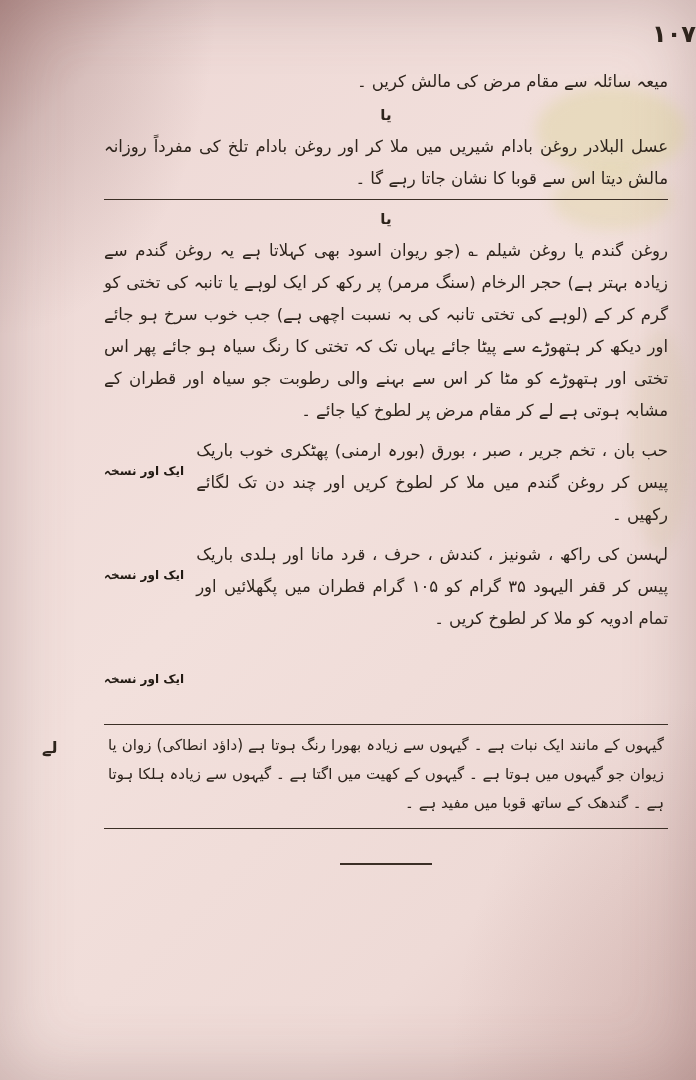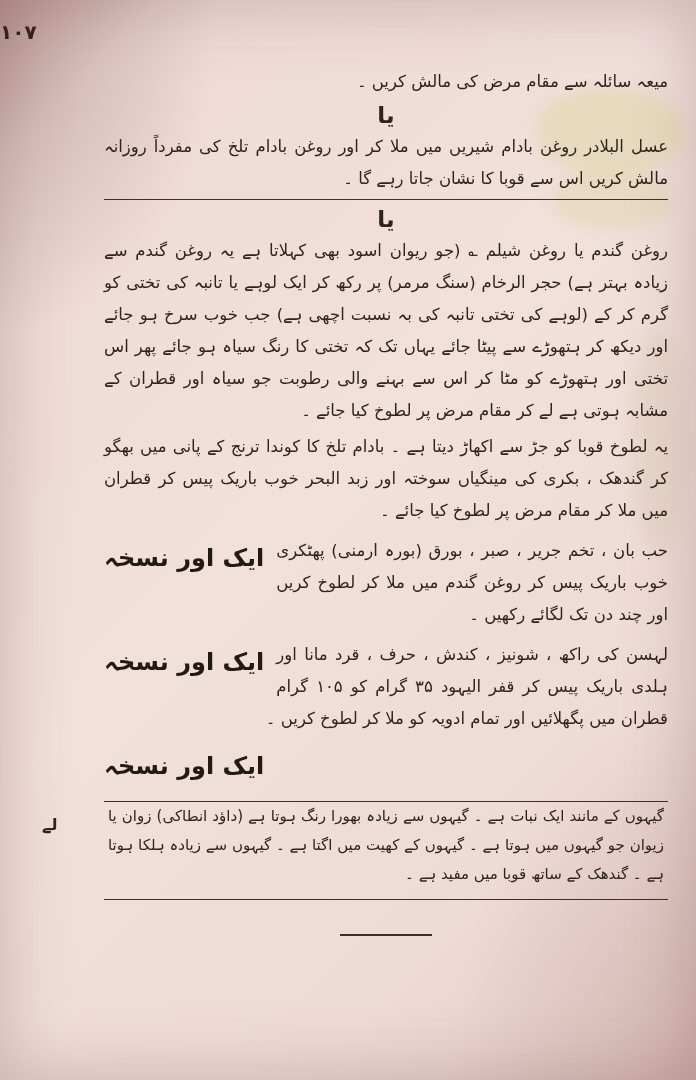--- a/index.html
+++ b/index.html
@@ -16,48 +16,48 @@
     color:#2e241c;
     direction:rtl;
     overflow:hidden;
   }
   .ghost{position:absolute;border-radius:50%;filter:blur(7px);pointer-events:none;}
   .g1{top:86px;right:10px;width:150px;height:90px;background:rgba(210,205,120,.28);}
   .g2{top:170px;right:24px;width:120px;height:60px;background:rgba(205,200,115,.22);}
   .g3{top:330px;right:6px;width:60px;height:220px;background:rgba(190,180,120,.14);}
   .page-number{
     position:absolute;top:20px;left:0;right:0;
-    text-align:left;font-size:20px;font-weight:bold;letter-spacing:2px;
+    text-align:right;font-size:24px;font-weight:bold;letter-spacing:2px;
   }
   .body{
     position:absolute;top:66px;right:28px;left:104px;
     font-size:16.5px;line-height:32px;
     text-align:justify;
   }
   p.t{margin:0 0 4px 0;}
   .or{
-    text-align:center;font-weight:bold;font-size:23px;
+    text-align:center;font-weight:bold;font-size:15px;
     margin:1px 0 3px 0;line-height:26px;
   }
   .rule{border:none;border-top:1.6px solid #3b2f26;margin:4px 0 6px 0;}
   .rx{margin:8px 0 2px 0;}
   .rx::after{content:"";display:block;clear:both;}
   .rx-label{
     float:left;
-    font-weight:bold;font-size:24px;line-height:30px;
+    font-weight:bold;font-size:12px;line-height:30px;
     white-space:nowrap;
-    margin:8px 12px 4px 0;
+    margin:21px 12px 4px 0;
     color:#221a13;
   }
   .footnote-wrap{
     position:relative;
     border-top:1.6px solid #3b2f26;
     border-bottom:1.6px solid #3b2f26;
-    margin-top:16px;
-    padding:0 4px 10px 4px;
+    margin-top:26px;
+    padding:6px 4px 10px 4px;
     font-size:15px;line-height:29px;
   }
   .fn-marker{
     position:absolute;left:-62px;top:8px;
     font-weight:bold;font-size:16px;
   }
   .fn-text{margin:0;}
   .end-rule{
     width:92px;border-top:2px solid #3b2f26;
     margin:34px auto 0 auto;
@@ -73,29 +73,28 @@
   <div class="ghost g3"></div>
 
   <div class="page-number">۱۰۷</div>
 
   <div class="body">
 
     <p class="t">میعہ سائلہ سے مقام مرض کی مالش کریں ۔</p>
 
     <div class="or">یا</div>
 
-    <p class="t">عسل البلادر روغن بادام شیریں میں ملا کر اور روغن بادام تلخ کی مفرداً روزانہ مالش کریں اس سے قوبا کا نشان جاتا رہے گا ۔</p>
+    <p class="t">عسل البلادر روغن بادام شیریں میں ملا کر اور روغن بادام تلخ کی مفرداً روزانہ مالش دیتا اس سے قوبا کا نشان جاتا رہے گا ۔</p>
 
     <hr class="rule">
 
     <div class="or">یا</div>
 
     <p class="t">روغن گندم یا روغن شیلم ؎ (جو ریوان اسود بھی کہلاتا ہے یہ روغن گندم سے زیادہ بہتر ہے) حجر الرخام (سنگ مرمر) پر رکھ کر ایک لوہے یا تانبہ کی تختی کو گرم کر کے (لوہے کی تختی تانبہ کی بہ نسبت اچھی ہے) جب خوب سرخ ہو جائے اور دیکھ کر ہتھوڑے سے پیٹا جائے یہاں تک کہ تختی کا رنگ سیاہ ہو جائے پھر اس تختی اور ہتھوڑے کو مٹا کر اس سے بہنے والی رطوبت جو سیاہ اور قطران کے مشابہ ہوتی ہے لے کر مقام مرض پر لطوخ کیا جائے ۔</p>
 
-    <p class="t">یہ لطوخ قوبا کو جڑ سے اکھاڑ دیتا ہے ۔ بادام تلخ کا کوندا ترنج کے پانی میں بھگو کر گندھک ، بکری کی مینگیاں سوختہ اور زبد البحر خوب باریک پیس کر قطران میں ملا کر مقام مرض پر لطوخ کیا جائے ۔</p>
 
     <div class="rx">
       <span class="rx-label">ایک اور نسخہ</span>
       <span class="rx-text">حب بان ، تخم جریر ، صبر ، بورق (بورہ ارمنی) پھٹکری خوب باریک پیس کر روغن گندم میں ملا کر لطوخ کریں اور چند دن تک لگائے رکھیں ۔</span>
     </div>
 
     <div class="rx">
       <span class="rx-label">ایک اور نسخہ</span>
       <span class="rx-text">لہسن کی راکھ ، شونیز ، کندش ، حرف ، قرد مانا اور ہلدی باریک پیس کر قفر الیہود ۳۵ گرام کو ۱۰۵ گرام قطران میں پگھلائیں اور تمام ادویہ کو ملا کر لطوخ کریں ۔</span>
     </div>

